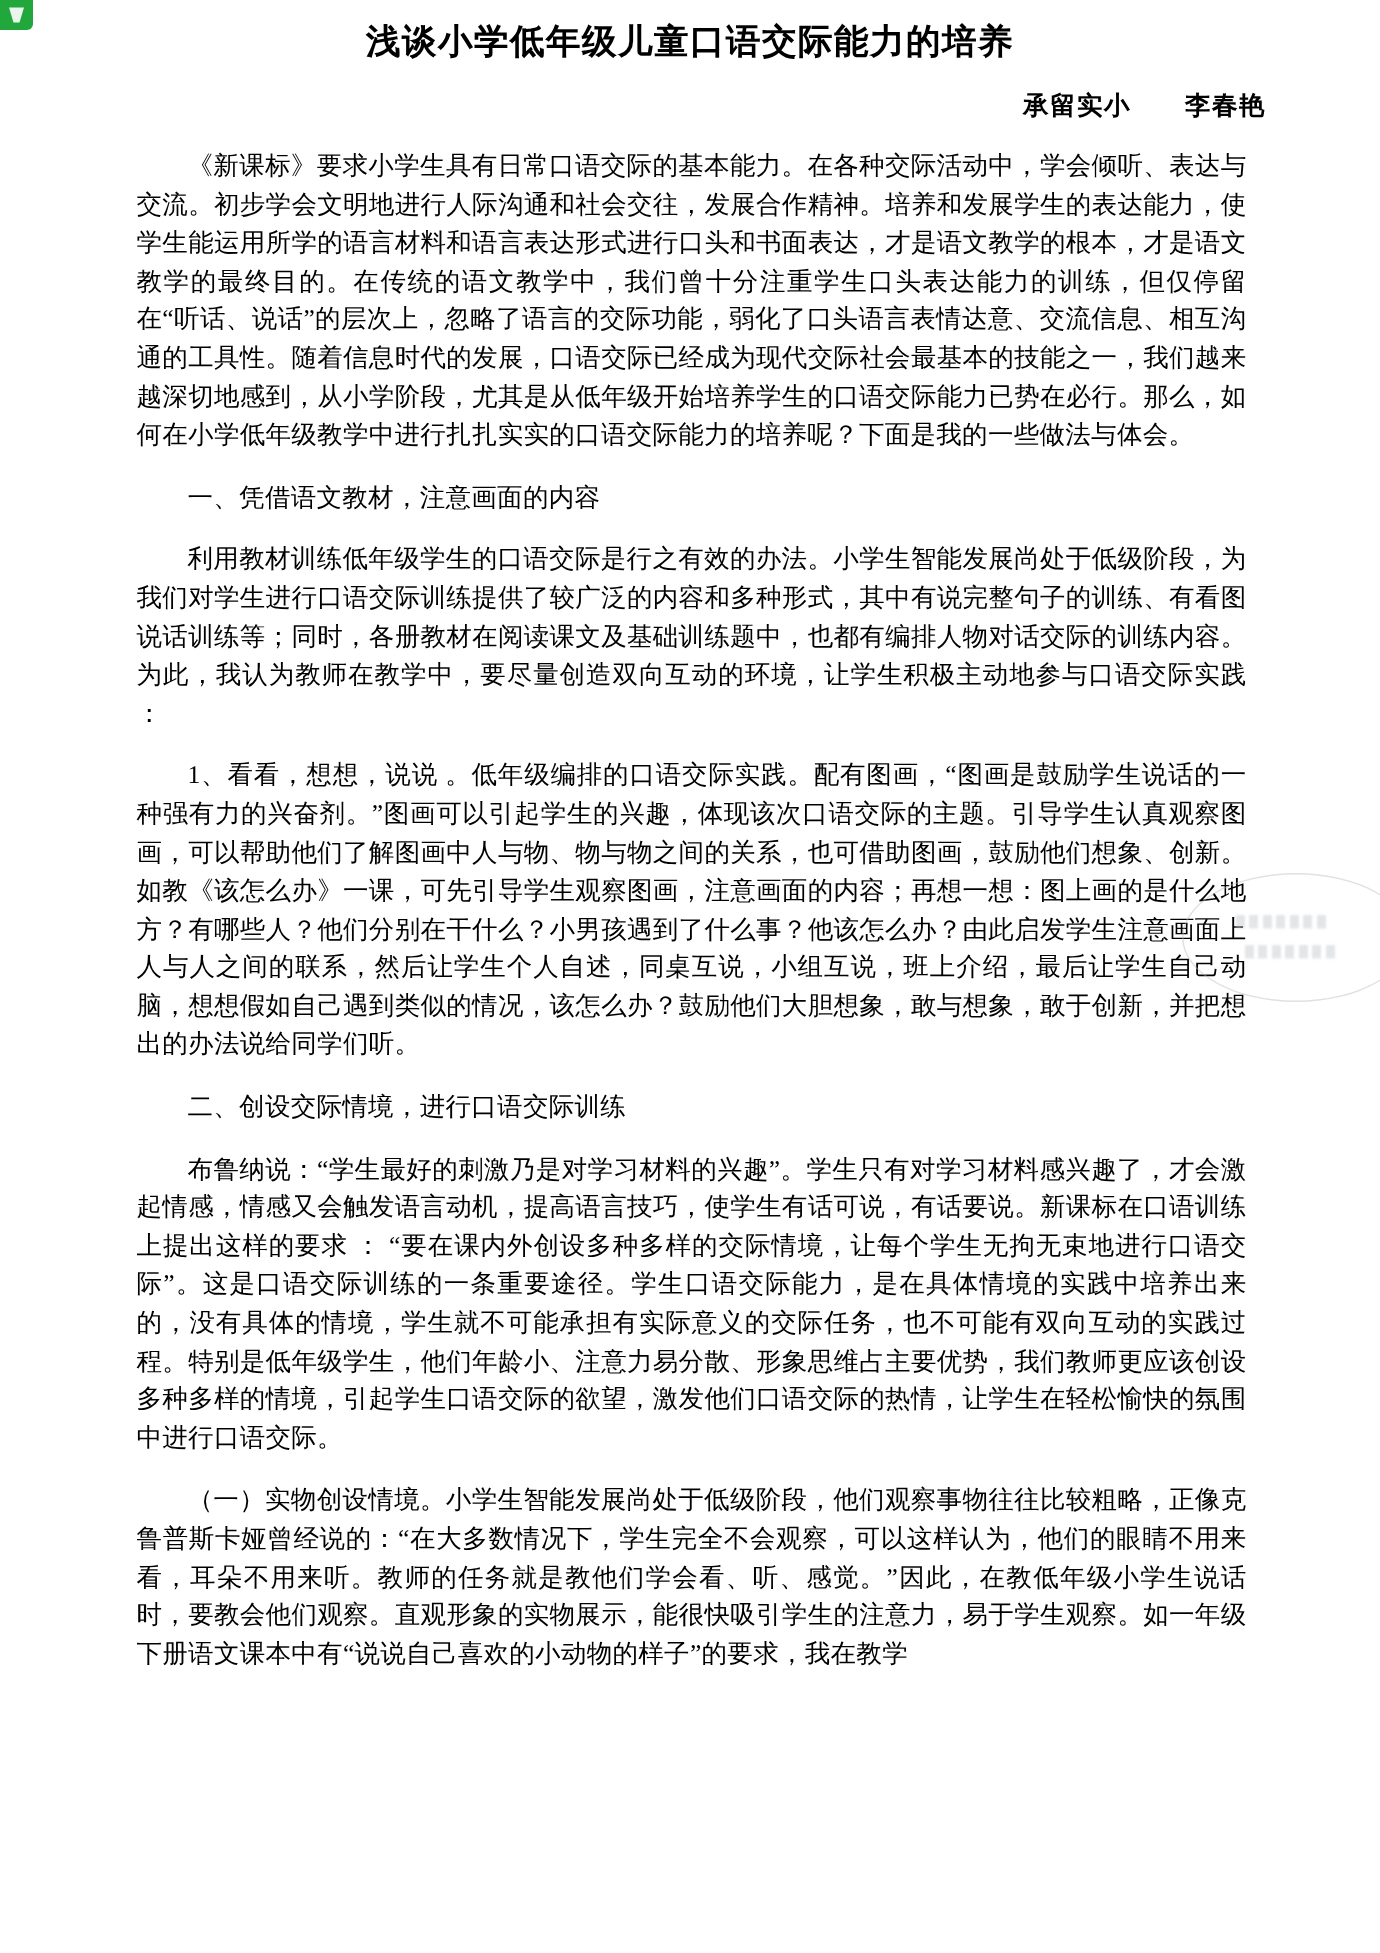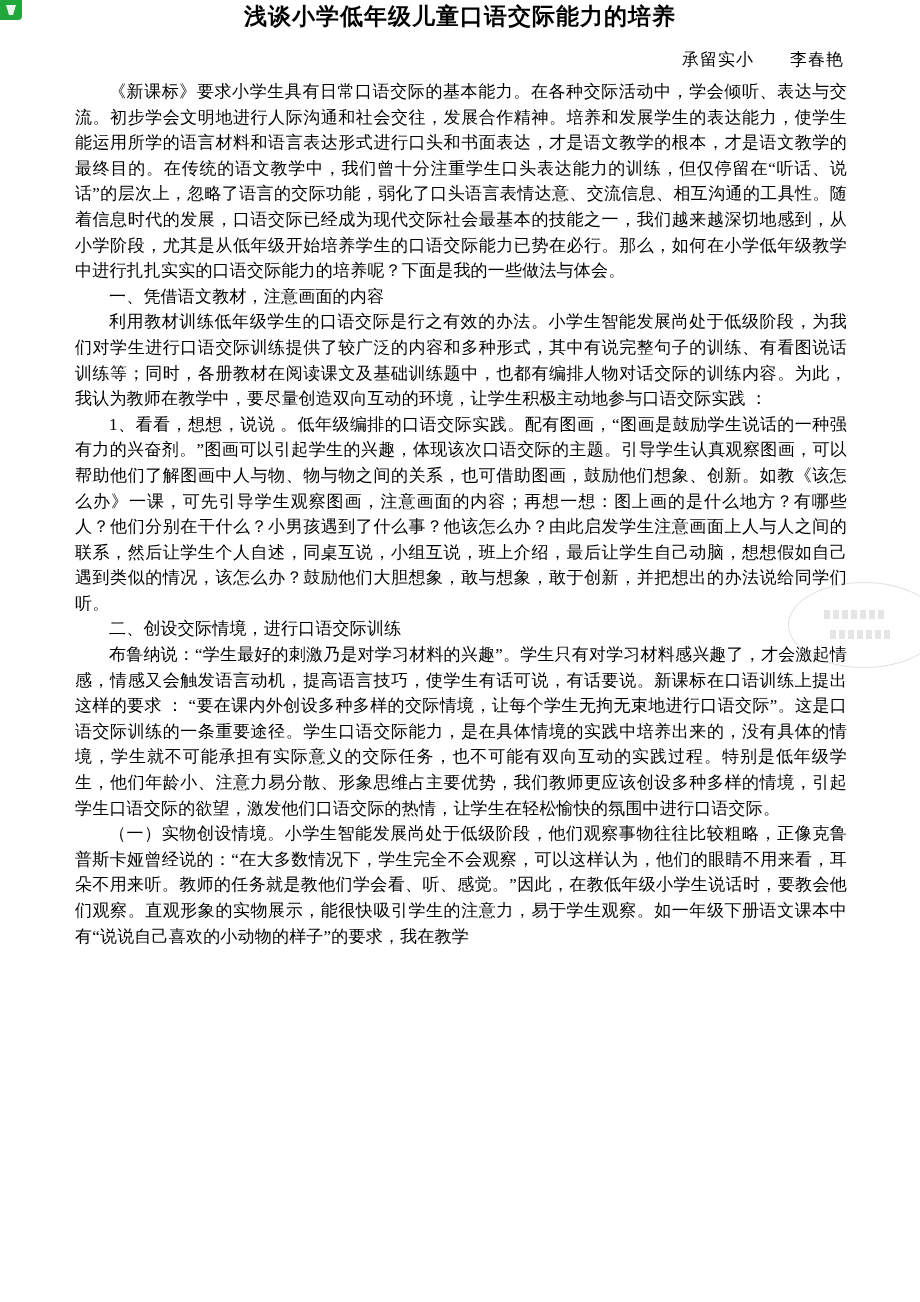--- a/index.html
+++ b/index.html
@@ -23,43 +23,43 @@
     width: 22px;
     height: 20px;
     background: #21a73c;
     border-radius: 0 0 4px 0;
     display: flex;
     align-items: center;
     justify-content: center;
   }
   .corner-icon svg { display: block; }
   .doc-title {
-    margin: 1px;
+    margin: 12px;
     text-align: center;
     font-size: 23px;
     font-weight: bold;
     letter-spacing: 1px;
   }
   .byline {
     margin-top: 16px;
     padding-right: 76px;
     text-align: right;
     font-size: 17px;
-    font-weight: normal;
+    font-weight: bold;
     letter-spacing: 1px;
   }
   .doc-body {
     margin: 8px 73px 0 75px;
     font-size: 17px;
     line-height: 25.6px;
     text-align: justify;
     letter-spacing: 0.2px;
   }
   .para {
-    margin: 0;
+    margin: 16px;
     text-indent: 2em;
   }
   
   .watermark {
     position: absolute;
     left: 778px;
     top: 578px;
     width: 160px;
     height: 96px;
     opacity: 0.45;

